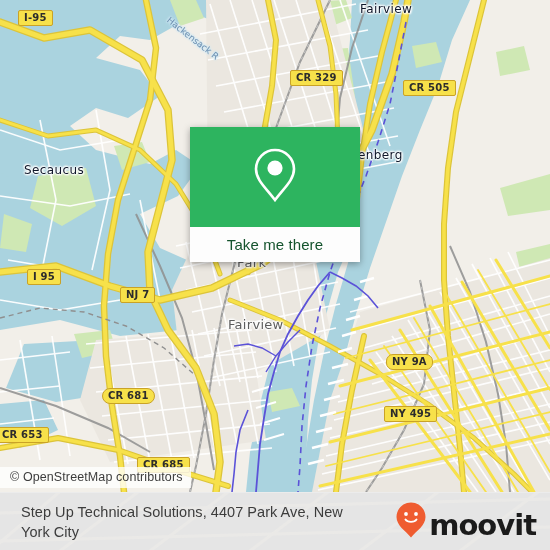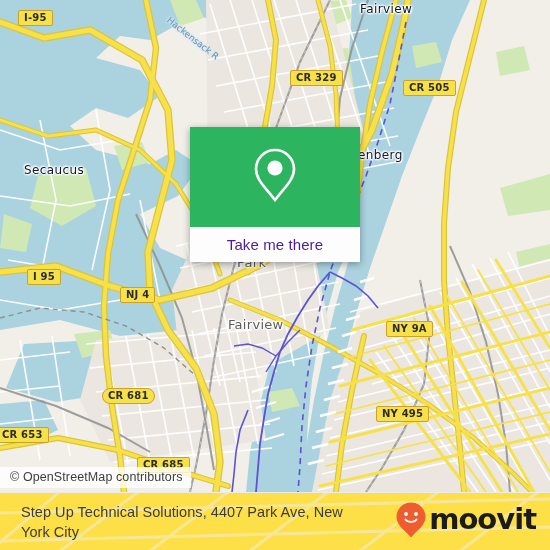--- a/index.html
+++ b/index.html
@@ -30,40 +30,40 @@
           padding:1px 5px 2px;border-radius:2px;line-height:11px;white-space:nowrap;
           font-family:"DejaVu Sans","Liberation Sans",sans-serif;}
 
   
   #popup{position:absolute;left:190px;top:127px;width:170px;
          box-shadow:0 2px 7px rgba(0,0,0,.35);}
   #popup-top{height:100px;background:#2db45f;position:relative;}
   #pin-wrap{position:absolute;left:50%;top:50%;transform:translate(-50%,-50%);}
   #popup-bottom{height:35px;background:#fdfdfd;display:flex;align-items:center;
                 justify-content:center;}
-  #popup-label{font-size:15px;color:#4c1d95;letter-spacing:.1px;}
+  #popup-label{font-size:15px;color:#14532d;letter-spacing:.1px;}
   #popup-tail{position:absolute;left:50%;top:135px;margin-left:-9px;width:0;height:0;
               border-left:9px solid transparent;border-right:9px solid transparent;
               border-top:10px solid #fdfdfd;
               filter:drop-shadow(0 2px 2px rgba(0,0,0,.22));}
 
   
   #attrib{position:absolute;left:0;top:462px;height:30px;width:550px;
           display:flex;align-items:center;pointer-events:none;}
   #attrib-inner{background:rgba(255,255,255,.78);padding:3px 8px 4px 10px;
                 font-size:12.5px;color:#3d3d3d;letter-spacing:.1px;}
 
   
-  #footer{position:absolute;left:0;top:492px;width:550px;height:58px;background:#fde047;
+  #footer{position:absolute;left:0;top:492px;width:550px;height:58px;background:#e5e5e5;
           border-top:1px solid #ececec;display:flex;align-items:center;}
   #footer-watermark{position:absolute;left:0;top:0;width:550px;height:58px;opacity:.5;}
   #footer-title{position:relative;margin-left:21px;width:350px;font-size:14.5px;
                 line-height:20px;color:#3c3c3c;letter-spacing:.05px;}
   #brand{position:absolute;right:14px;top:50%;transform:translateY(-50%);
-         display:flex;align-items:flex-start;gap:3px;}
+         display:flex;align-items:flex-end;gap:3px;}
   #brand-text{font-size:29px;font-weight:bold;color:#1b1b1b;letter-spacing:-1px;
               font-family:"DejaVu Sans","Liberation Sans",sans-serif;}
 </style>
 </head>
 <body>
 
 <div id="app">
 
   <div id="map">
 
@@ -334,24 +334,24 @@
       <div class="mlabel place-town" style="left:228px;top:317px;">Fairview</div>
       <div class="mlabel place-town" style="left:237px;top:255px;">Park</div>
       <div class="mlabel water-label" style="left:168px;top:14px;transform:rotate(38deg);transform-origin:left center;">Hackensack R</div>
     </div>
 
     <div>
       <div class="shield" style="left:18px;top:10px;">I-95</div>
       <div class="shield" style="left:290px;top:70px;">CR 329</div>
       <div class="shield" style="left:403px;top:80px;">CR 505</div>
       <div class="shield" style="left:27px;top:269px;">I 95</div>
-      <div class="shield" style="left:120px;top:287px;">NJ 4</div>
-      <div class="shield" style="left:386px;top:321px;">NY 9A</div>
+      <div class="shield" style="left:120px;top:287px;">NJ 7</div>
+      <div class="shield" style="left:386px;top:354px;border-radius:7px;">NY 9A</div>
       <div class="shield" style="left:102px;top:388px;border-radius:8px;">CR 681</div>
-      <div class="shield" style="left:376px;top:406px;">NY 495</div>
+      <div class="shield" style="left:384px;top:406px;">NY 495</div>
       <div class="shield" style="left:-4px;top:427px;">CR 653</div>
       <div class="shield" style="left:137px;top:457px;">CR 685</div>
     </div>
 
     <div id="popup-tail"></div>
     <div id="popup">
       <div id="popup-top">
         <span id="pin-wrap">
           <svg width="44" height="56" viewBox="0 0 44 56" aria-hidden="true">
             <path d="M22 3 C11.5 3 3 11.5 3 22 C3 33 13 41 22 53 C31 41 41 33 41 22 C41 11.5 32.5 3 22 3 Z" fill="none" stroke="#ffffff" stroke-width="2.6"></path>

